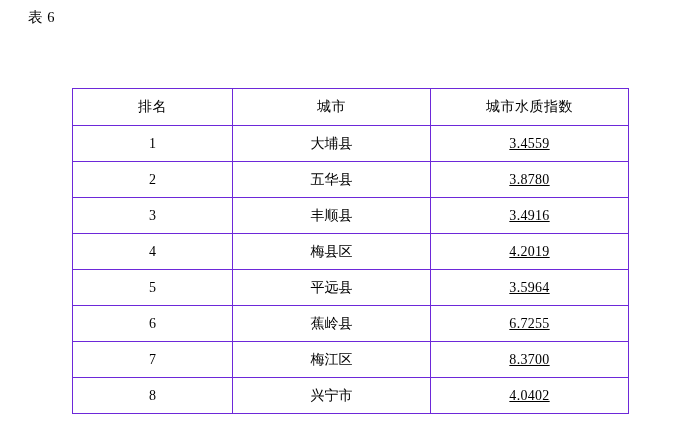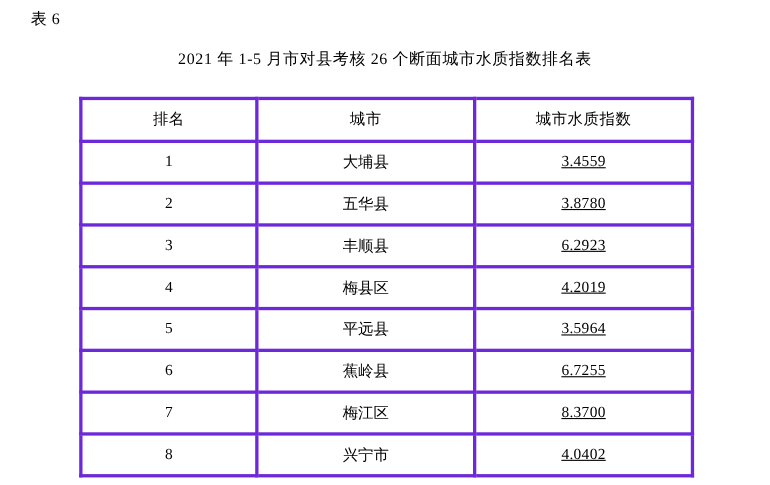--- a/index.html
+++ b/index.html
@@ -40,21 +40,21 @@
   }
   .rank-table {
     position: absolute;
     left: 72px;
     top: 88px;
     width: 556px;
     border-collapse: collapse;
     table-layout: fixed;
   }
   .rank-table td, .rank-table th {
-    border: 3px solid #6d28d9;
+    border: 1px solid #6d28d9;
     height: 35px;
     text-align: center;
     vertical-align: middle;
     font-size: 14px;
     font-weight: normal;
     font-family: "Liberation Serif", "DejaVu Serif", serif;
     padding: 0;
   }
   .rank-table thead td {
     height: 36px;
@@ -69,21 +69,20 @@
     text-decoration: underline;
   }
 </style>
 </head>
 <body>
 
 <div class="page">
 
   <div class="table-label">表 6</div>
 
-  <div class="doc-title">2021 年 1-5 月市对县考核 26 个断面城市水质指数排名表</div>
 
   <table class="rank-table">
     <colgroup>
       <col class="col-rank">
       <col class="col-city">
       <col class="col-index">
     </colgroup>
     <thead>
       <tr>
         <td>排名</td>
@@ -98,21 +97,21 @@
         <td class="num-cell">3.4559</td>
       </tr>
       <tr>
         <td>2</td>
         <td>五华县</td>
         <td class="num-cell">3.8780</td>
       </tr>
       <tr>
         <td>3</td>
         <td>丰顺县</td>
-        <td class="num-cell">6.2923</td>
+        <td class="num-cell">3.4916</td>
       </tr>
       <tr>
         <td>4</td>
         <td>梅县区</td>
         <td class="num-cell">4.2019</td>
       </tr>
       <tr>
         <td>5</td>
         <td>平远县</td>
         <td class="num-cell">3.5964</td>

